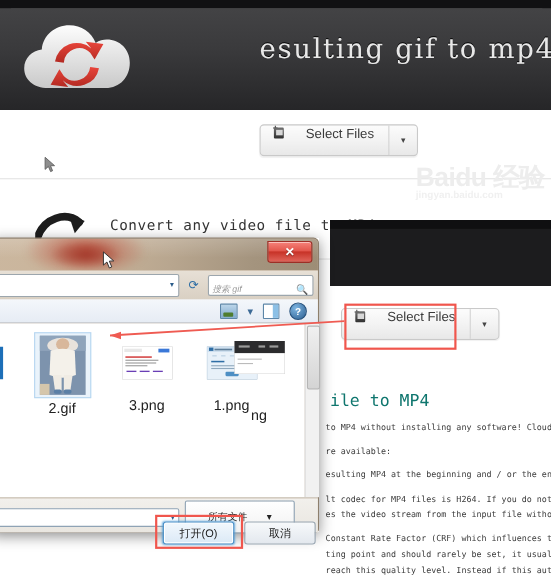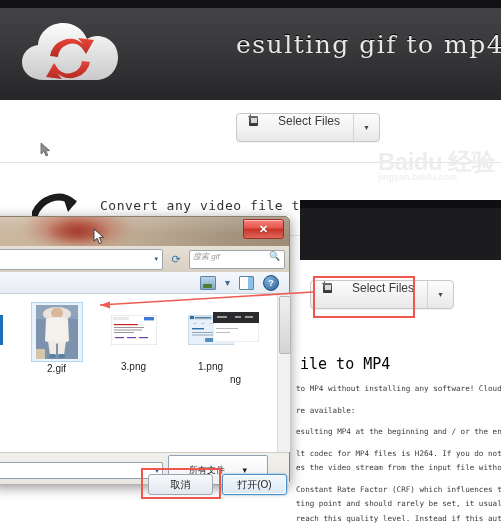--- a/index.html
+++ b/index.html
@@ -178,21 +178,21 @@
     color: #f0f0f0;
     line-height: 11px;
   }
 
   
   .page2-head {
     position: absolute;
     left: 300px; top: 355px;
     font-family: "DejaVu Sans Mono", monospace;
     font-size: 15px;
-    color: #000000;
+    color: #0f766e;
     white-space: nowrap;
   }
   .page2-body {
     position: absolute;
     left: 296px; top: 382px;
     width: 230px;
     font-family: "DejaVu Sans Mono", monospace;
     font-size: 7.6px;
     line-height: 14.5px;
     color: #3a3a3a;
@@ -325,21 +325,21 @@
     display: flex; align-items: center; justify-content: center;
     color: #2f6ea5;
     font-size: 11px;
   }
   .search-box {
     width: 96px; height: 19px;
     background: #fff;
     border: 1px solid #9ca6ad;
     border-radius: 2px;
     display: flex;
-    align-items: flex-start;
+    align-items: flex-end;
     padding: 0 3px;
     box-sizing: border-box;
   }
   .search-ph {
     flex: 1;
     font-size: 8px;
     color: #9a9a9a;
     font-style: italic;
     white-space: nowrap;
     overflow: hidden;
@@ -455,21 +455,21 @@
     margin-bottom: 3px;
   }
   .file-cell.selected .thumb-box {
     border: 1px solid #b6d6f0;
     background: #eaf3fb;
     box-sizing: content-box;
     padding: 1px;
     margin-bottom: 1px;
   }
   .file-name {
-    font-size: 10px;
+    font-size: 13px;
     color: #222;
     white-space: nowrap;
   }
   .th-img { width: 42px; height: 54px; display: block; }
   .th-img-wide { width: 46px; height: 30px; display: block; }
 
   
   .dlg-bottom {
     position: absolute;
     left: 1px; top: 236px;
@@ -776,22 +776,22 @@
     <div class="fname-row">
       <div class="fname-input">
         <span>▾</span>
       </div>
       <div class="type-select">
         <span>所有文件</span>
         <span>▾</span>
       </div>
     </div>
     <div class="btn-row">
+      <div class="dlg-btn default">打开(O)</div>
       <div class="dlg-btn">取消</div>
-      <div class="dlg-btn default">打开(O)</div>
     </div>
     <div class="redbox-open"></div>
   </div>
 </div>
 
 <div class="dlg-cursor">
   <svg viewBox="0 0 12 17" width="12" height="17">
     <path d="M1,1 L1,13 L4.2,10.2 L6.4,15.6 L8.6,14.6 L6.4,9.4 L10.4,9.2 Z" fill="#fcfcfc" stroke="#333" stroke-width=".9"></path>
   </svg>
 </div>

